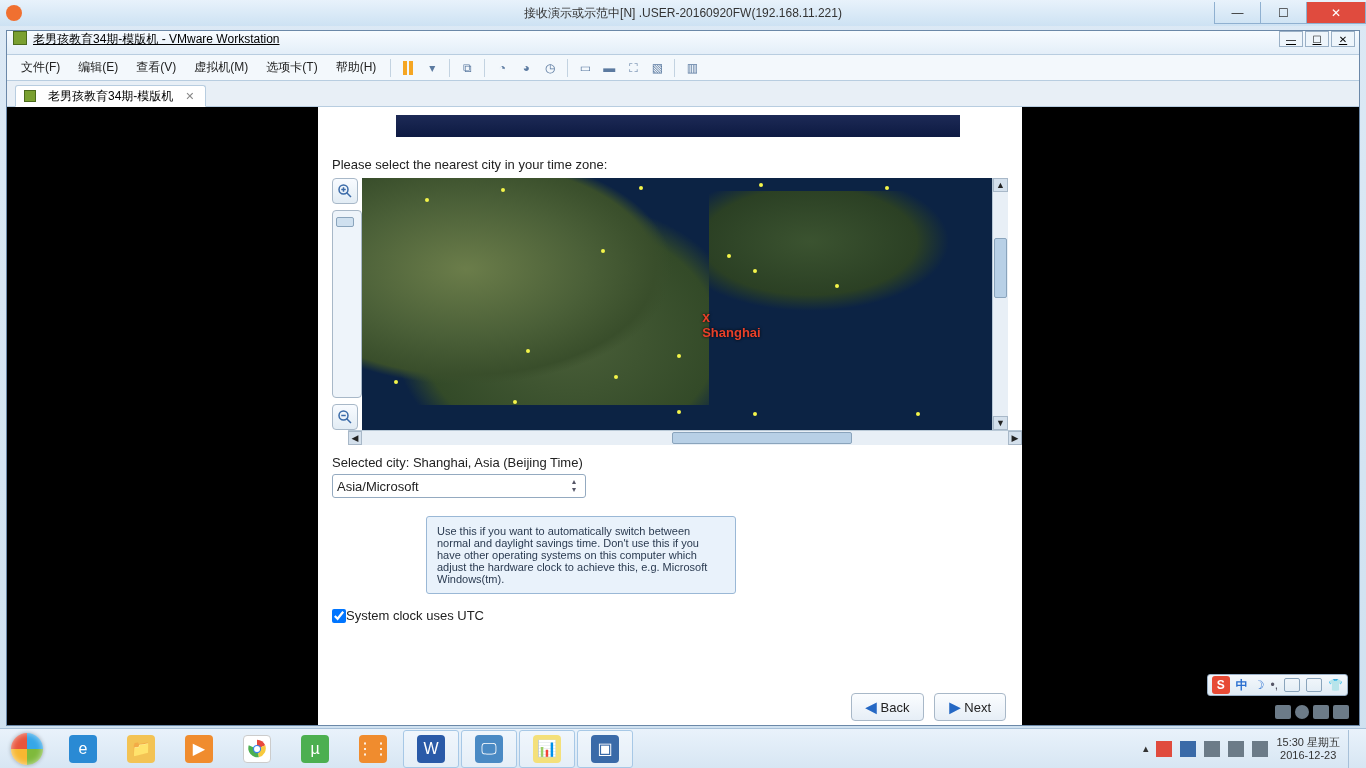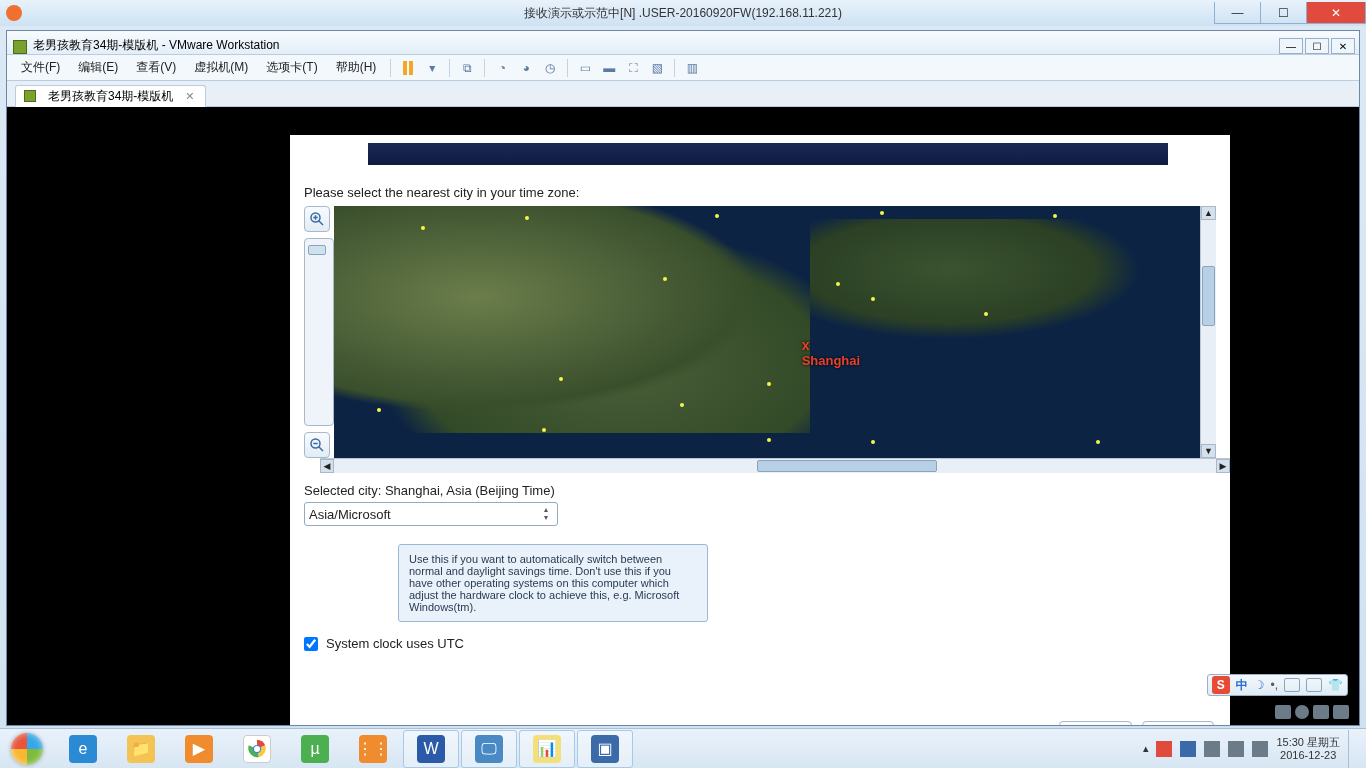--- a/index.html
+++ b/index.html
@@ -11,41 +11,41 @@
 .outer-titlebar .ticon { width: 16px; height: 16px; margin: 0 6px; border-radius: 8px; background: #f07030; display:inline-block;}
 .outer-titlebar .title { position: absolute; left: 50%; transform: translateX(-50%); }
 .outer-controls { margin-left: auto; display: flex; }
 .outer-controls .btn { width: 46px; height: 22px; display:flex; align-items:center; justify-content:center; border: 1px solid #8fb0d0; border-top: none; font-size: 12px; color:#333;}
 .outer-controls .btn.min { border-right:none;}
 .outer-controls .btn.max { border-right:none;}
 .outer-controls .btn.close { background:#e04b3e; color:#fff; width:60px;}
 
 
 .vmw-window { margin: 4px 6px 6px 6px; height: 696px; background:#fff; border:1px solid #6b88a8; display:flex; flex-direction:column;}
-.vmw-titlebar { height: 24px; background: linear-gradient(#f7fbff,#e3eef8); border-bottom:1px solid #b8cde0; display:flex; align-items:flex-end; font-size:12px;}
+.vmw-titlebar { height: 24px; background: linear-gradient(#f7fbff,#e3eef8); border-bottom:1px solid #b8cde0; display:flex; align-items:flex-start; font-size:12px;text-decoration:underline;}
 .vmw-titlebar .vicon { width:14px; height:14px; margin:0 6px; background:#7aa030; border:1px solid #4b6b1b;}
 .vmw-titlebar .wbtns { margin-left:auto; display:flex; gap:2px; padding-right:4px;}
 .vmw-titlebar .wbtns div { width:24px; height:16px; border:1px solid #9ab0c6; background:#eef5fb; font-size:10px; display:flex; align-items:center; justify-content:center;}
 
 .vmw-menubar { height: 26px; display:flex; align-items:center; gap:2px; padding:0 6px; font-size:12px; border-bottom:1px solid #b8cde0; background:#f3f8fc;}
 .vmw-menubar .menu { padding: 3px 8px; color:#222;}
 .vmw-menubar .sep { width:1px; height:18px; background:#c3d3e1; margin:0 4px;}
 .vmw-menubar .tbtn { width:22px; height:20px; display:flex; align-items:center; justify-content:center; color:#5b7aa0;}
 .vmw-menubar .pause { display:flex; gap:2px;}
 .vmw-menubar .pause span{ width:4px; height:14px; background:#f5a623;}
 
 .vmw-tabs { height: 26px; background:#e8eff6; border-bottom:1px solid #b8cde0; display:flex; align-items:flex-end; padding-left:8px; padding-top:4px;}
 .vmw-tab { height:22px; background:#fff; border:1px solid #b8cde0; border-bottom:1px solid #fff; border-radius:3px 3px 0 0; padding:0 8px; display:flex; align-items:center; font-size:12px; gap:12px; position:relative; top:1px;}
 .vmw-tab .tx { width:12px; height:12px; color:#888; font-size:11px;}
 .vmw-tab .ticon2 { width:12px; height:12px; background:#7aa030; border:1px solid #4b6b1b;}
 
 .vmw-content { flex:1; background:#000; position:relative; overflow:hidden;}
 
 
-.installer { position:absolute; left:283px; top:0; width:940px; height:618px; background:#fff; font-size:13px; color:#222;margin-top:28px;}
+.installer { position:absolute; left:311px; top:0; width:704px; height:618px; background:#fff; font-size:13px; color:#222;}
 .installer .bluebar { margin:8px 62px 0 78px; height:22px; background: linear-gradient(#1d2a56,#0d1a42);}
 .installer .prompt { margin:20px 0 6px 14px;}
 .map-area { margin: 4px 14px 0 14px; height:252px; display:flex; border:0;}
 .zoom-col { width:30px; display:flex; flex-direction:column; gap:4px;}
 .zoom-btn { width:26px; height:26px; border:1px solid #a8b8c8; border-radius:4px; background: linear-gradient(#f8fbff,#e2ecf4); display:flex; align-items:center; justify-content:center;}
 .zoom-btn svg{ width:18px; height:18px;}
 .zoom-track { flex:1; margin:2px 0; border:1px solid #a8b8c8; border-radius:4px; background:#eef4fa; position:relative;}
 .zoom-thumb { position:absolute; left:3px; top:6px; width:18px; height:10px; background:#cfe0ef; border:1px solid #8aa4bc; border-radius:2px;}
 
 .map-wrap { flex:1; display:flex; flex-direction:column;}
@@ -63,21 +63,21 @@
 .map-hscroll .arrow { width:14px; background:#d4e0ec; border:1px solid #a8b8c8; display:flex; align-items:center; justify-content:center; font-size:9px;}
 .map-hscroll .hthumb { position:absolute; left:48%; top:1px; bottom:1px; width:180px; background:#b8d0e6; border:1px solid #8aa4bc; border-radius:2px;}
 
 .selcity { margin:10px 0 4px 14px;}
 .tz-combo { margin-left:14px; width:254px; height:24px; border:1px solid #94aac0; border-radius:3px; background:#fff; display:flex; align-items:center; padding:0 4px; font-size:13px;}
 .tz-combo .spin { margin-left:auto; width:14px; display:flex; flex-direction:column;}
 .tz-combo .spin div { height:8px; font-size:8px; line-height:7px; text-align:center; color:#556;}
 
 .tooltip { margin:18px 0 0 108px; width:310px; border:1px solid #9ab8d6; background:#e9f2fb; padding:8px 10px; font-size:11px; color:#2a3a50; border-radius:3px;}
 
-.utc-row { margin:14px 0 0 14px; display:flex; align-items:center; gap:8px; font-size:13px;}
+.utc-row { margin:14px 0 0 14px; display:flex; align-items:center; font-size:13px;}
 .utc-row input { width:14px; height:14px;}
 
 .nav-buttons { position:absolute; right:16px; bottom:4px; display:flex; gap:10px;}
 .nav-btn { height:28px; padding:0 14px; border:1px solid #a8b8c8; border-radius:4px; background:linear-gradient(#fbfdff,#e6eef6); display:flex; align-items:center; gap:4px; font-size:13px;}
 .nav-btn .arr { font-size:14px; color:#2568c4; font-weight:bold;}
 
 
 .ime-bar { position:absolute; right:18px; bottom:72px; height:22px; background:linear-gradient(#f4f8fc,#e0ebf4); border:1px solid #9ab0c6; border-radius:3px; display:flex; align-items:center; padding:0 4px; gap:6px; font-size:12px;}
 .ime-bar .sogou { width:18px; height:18px; background:#e74a35; color:#fff; font-weight:bold; border-radius:3px; display:flex; align-items:center; justify-content:center; font-size:12px;}
 .ime-bar .zh { color:#2a6fd0; font-weight:bold;}

